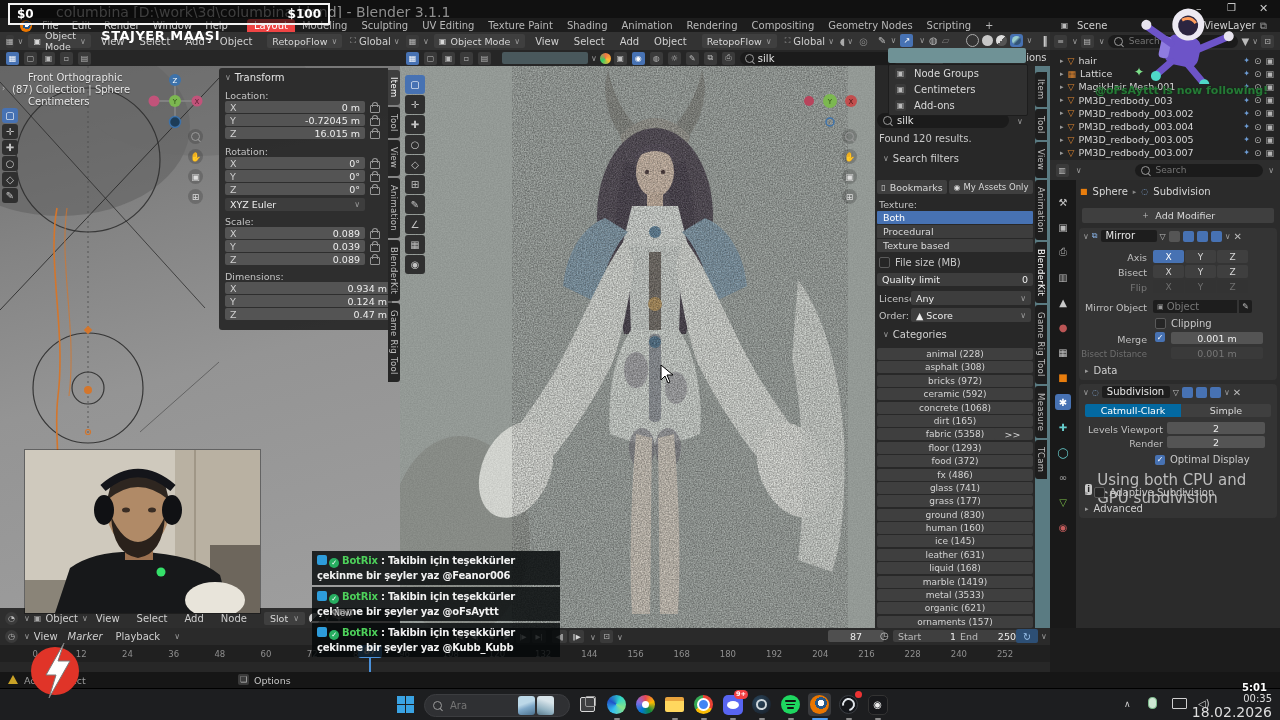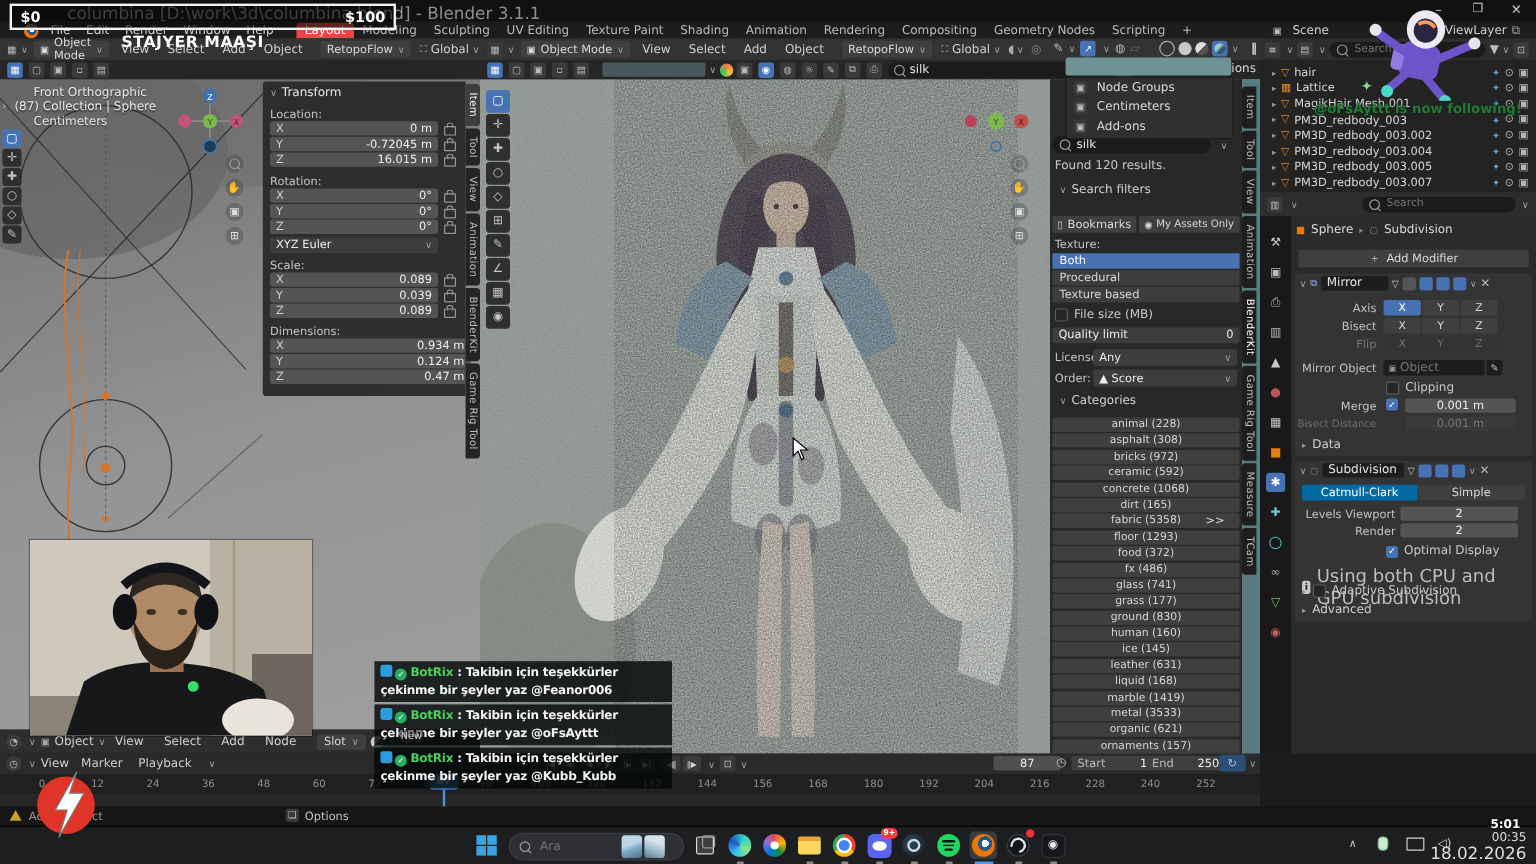--- a/index.html
+++ b/index.html
@@ -840,21 +840,21 @@
     <span style="color:#ccc;">＋</span>
   </div>
 
   <div class="abs" style="left:0;top:628px;width:1050px;height:44px;background:#2a2a2a;">
     <div class="row" style="height:17px;padding:0 5px;gap:4px;">
       <span class="hicon" style="border-radius:50%;">◷</span>
         <span class="caret">∨</span>
       <span class="row">
 
       <span class="menu" style="margin-right:10px;">View</span>
-          <span class="menu" style="">Marker</span>
+          <span class="menu" style="font-style:italic;">Marker</span>
           <span class="menu" style="margin-right:10px;">Playback</span>
         </span>
         <span class="caret">∨</span>
       <span class="abs row" style="left:452px;top:2px;gap:2px;">
 
       <span class="btn" style="width:14px;height:13px;font-size:6.5px;background:#3a3a3a;">|◀</span>
           <span class="btn" style="width:14px;height:13px;font-size:6.5px;background:#3a3a3a;">◀|</span>
           <span class="btn" style="width:14px;height:13px;font-size:6.5px;background:#3a3a3a;">◀</span>
           <span class="btn" style="width:14px;height:13px;font-size:6.5px;background:#3a3a3a;">▶</span>
           <span class="btn" style="width:14px;height:13px;font-size:6.5px;background:#3a3a3a;">|▶</span>

